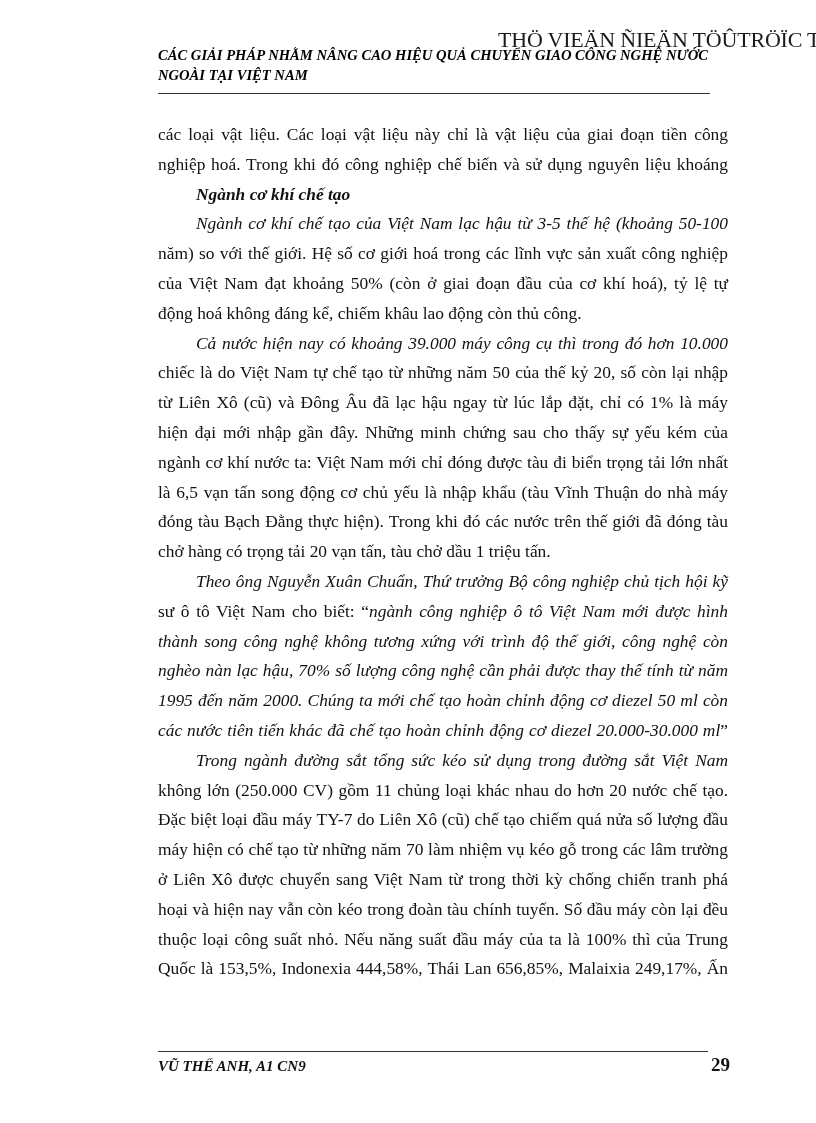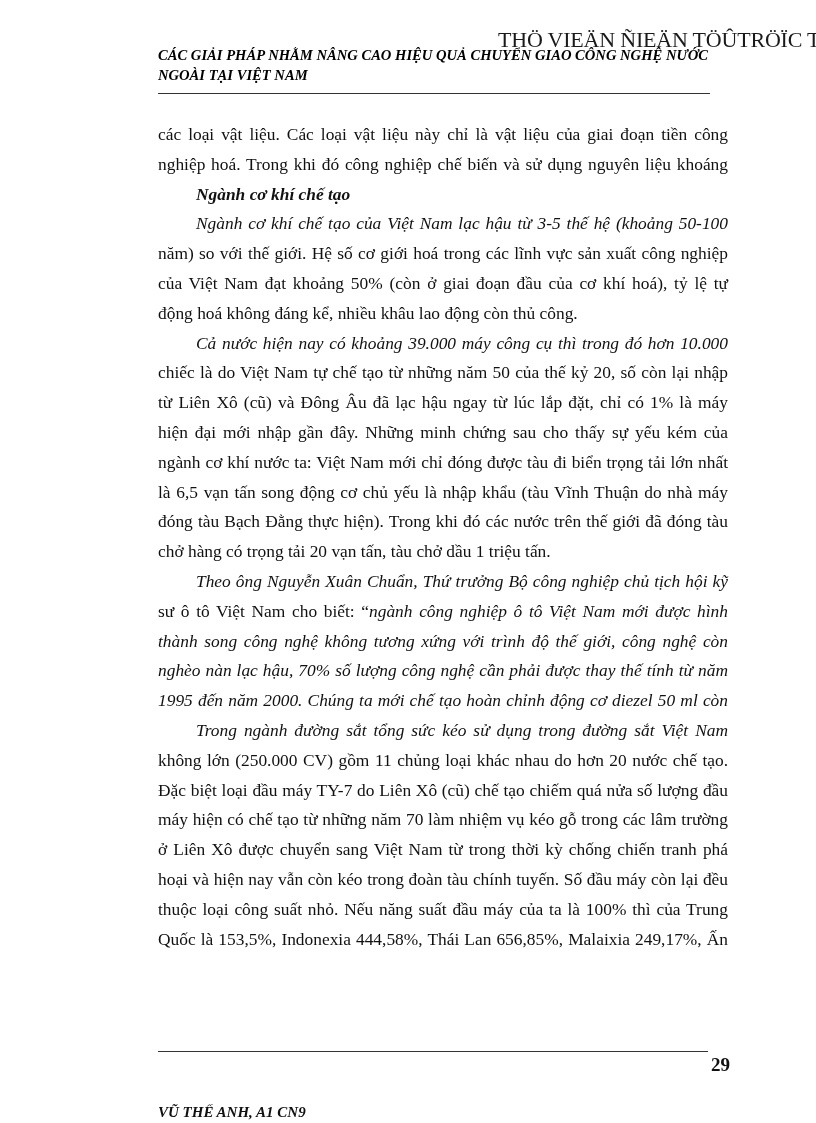--- a/index.html
+++ b/index.html
@@ -17,52 +17,53 @@
                font-size: 17.4px; }
   .ln { display: block; height: 29.8px; line-height: 29.8px;
         text-align: justify; text-align-last: justify; white-space: nowrap; }
   .ln.last { text-align-last: left; }
   .ln.indent { padding-left: 38px; font-style: italic; }
   .ln .q { font-style: italic; margin-top: 38px; }
   .ln.heading { font-weight: bold; font-style: italic; padding-left: 38px;
                 text-align-last: left; }
   .foot-rule { position: absolute; left: 158px; top: 1051px; width: 550px;
                height: 0; border-top: 1.4px solid #333; }
-  .foot-author { position: absolute; left: 158px; top: 1104px; font-size: 15px;
+  .foot-author { position: absolute; left: 158px; top: 1058px; font-size: 15px;
                  font-weight: bold; font-style: italic; }
   .foot-page { position: absolute; left: 711px; top: 1054px; font-size: 19px; font-weight: bold; }
 </style>
 </head>
 <body>
 
 <div class="watermark">THÖ VIEÄN ÑIEÄN TÖÛTRÖÏC TUYEÁN</div>
 <div class="running-head">CÁC GIẢI PHÁP NHẰM NÂNG CAO HIỆU QUẢ CHUYỂN GIAO CÔNG NGHỆ NƯỚC NGOÀI TẠI VIỆT NAM</div>
 <div class="head-rule"></div>
 
 <div class="body-text">
   <span class="ln">các loại vật liệu. Các loại vật liệu này chỉ là vật liệu của giai đoạn tiền công</span>
   <span class="ln">nghiệp hoá. Trong khi đó công nghiệp chế biến và sử dụng nguyên liệu khoáng</span>
   <span class="ln heading">Ngành cơ khí chế tạo</span>
   <span class="ln indent">Ngành cơ khí chế tạo của Việt Nam lạc hậu từ 3-5 thế hệ (khoảng 50-100</span>
   <span class="ln">năm) so với thế giới. Hệ số cơ giới hoá trong các lĩnh vực sản xuất công nghiệp</span>
   <span class="ln">của Việt Nam đạt khoảng 50% (còn ở giai đoạn đầu của cơ khí hoá), tỷ lệ tự</span>
-  <span class="ln last">động hoá không đáng kể, nhiều khâu lao động còn thủ công.</span>
+  <span class="ln last">động hoá không đáng kể, chiếm khâu lao động còn thủ công.</span>
   <span class="ln indent">Cả nước hiện nay có khoảng 39.000 máy công cụ thì trong đó hơn 10.000</span>
   <span class="ln">chiếc là do Việt Nam tự chế tạo từ những năm 50 của thế kỷ 20, số còn lại nhập</span>
   <span class="ln">từ Liên Xô (cũ) và Đông Âu đã lạc hậu ngay từ lúc lắp đặt, chỉ có 1% là máy</span>
   <span class="ln">hiện đại mới nhập gần đây. Những minh chứng sau cho thấy sự yếu kém của</span>
   <span class="ln">ngành cơ khí nước ta: Việt Nam mới chỉ đóng được tàu đi biển trọng tải lớn nhất</span>
   <span class="ln">là 6,5 vạn tấn song động cơ chủ yếu là nhập khẩu (tàu Vĩnh Thuận do nhà máy</span>
   <span class="ln">đóng tàu Bạch Đằng thực hiện). Trong khi đó các nước trên thế giới đã đóng tàu</span>
   <span class="ln last">chở hàng có trọng tải 20 vạn tấn, tàu chở dầu 1 triệu tấn.</span>
   <span class="ln indent">Theo ông Nguyễn Xuân Chuẩn, Thứ trưởng Bộ công nghiệp chủ tịch hội kỹ</span>
   <span class="ln"><span>sư ô tô Việt Nam cho biết: “</span><span class="q">ngành công nghiệp ô tô Việt Nam mới được hình</span></span>
   <span class="ln"><span class="q">thành song công nghệ không tương xứng với trình độ thế giới, công nghệ còn</span></span>
   <span class="ln"><span class="q">nghèo nàn lạc hậu, 70% số lượng công nghệ cần phải được thay thế tính từ năm</span></span>
   <span class="ln"><span class="q">1995 đến năm 2000. Chúng ta mới chế tạo hoàn chỉnh động cơ diezel 50 ml còn</span></span>
+  <span class="ln"><span class="q">các nước tiên tiến khác đã chế tạo hoàn chỉnh động cơ diezel 20.000-30.000 ml</span><span>”</span></span>
   <span class="ln indent">Trong ngành đường sắt tổng sức kéo sử dụng trong đường sắt Việt Nam</span>
   <span class="ln">không lớn (250.000 CV) gồm 11 chủng loại khác nhau do hơn 20 nước chế tạo.</span>
   <span class="ln">Đặc biệt loại đầu máy TY-7 do Liên Xô (cũ) chế tạo chiếm quá nửa số lượng đầu</span>
   <span class="ln">máy hiện có chế tạo từ những năm 70 làm nhiệm vụ kéo gỗ trong các lâm trường</span>
   <span class="ln">ở Liên Xô được chuyển sang Việt Nam từ trong thời kỳ chống chiến tranh phá</span>
   <span class="ln">hoại và hiện nay vẫn còn kéo trong đoàn tàu chính tuyến. Số đầu máy còn lại đều</span>
   <span class="ln">thuộc loại công suất nhỏ. Nếu năng suất đầu máy của ta là 100% thì của Trung</span>
   <span class="ln">Quốc là 153,5%, Indonexia 444,58%, Thái Lan 656,85%, Malaixia 249,17%, Ấn</span>
 </div>
 

